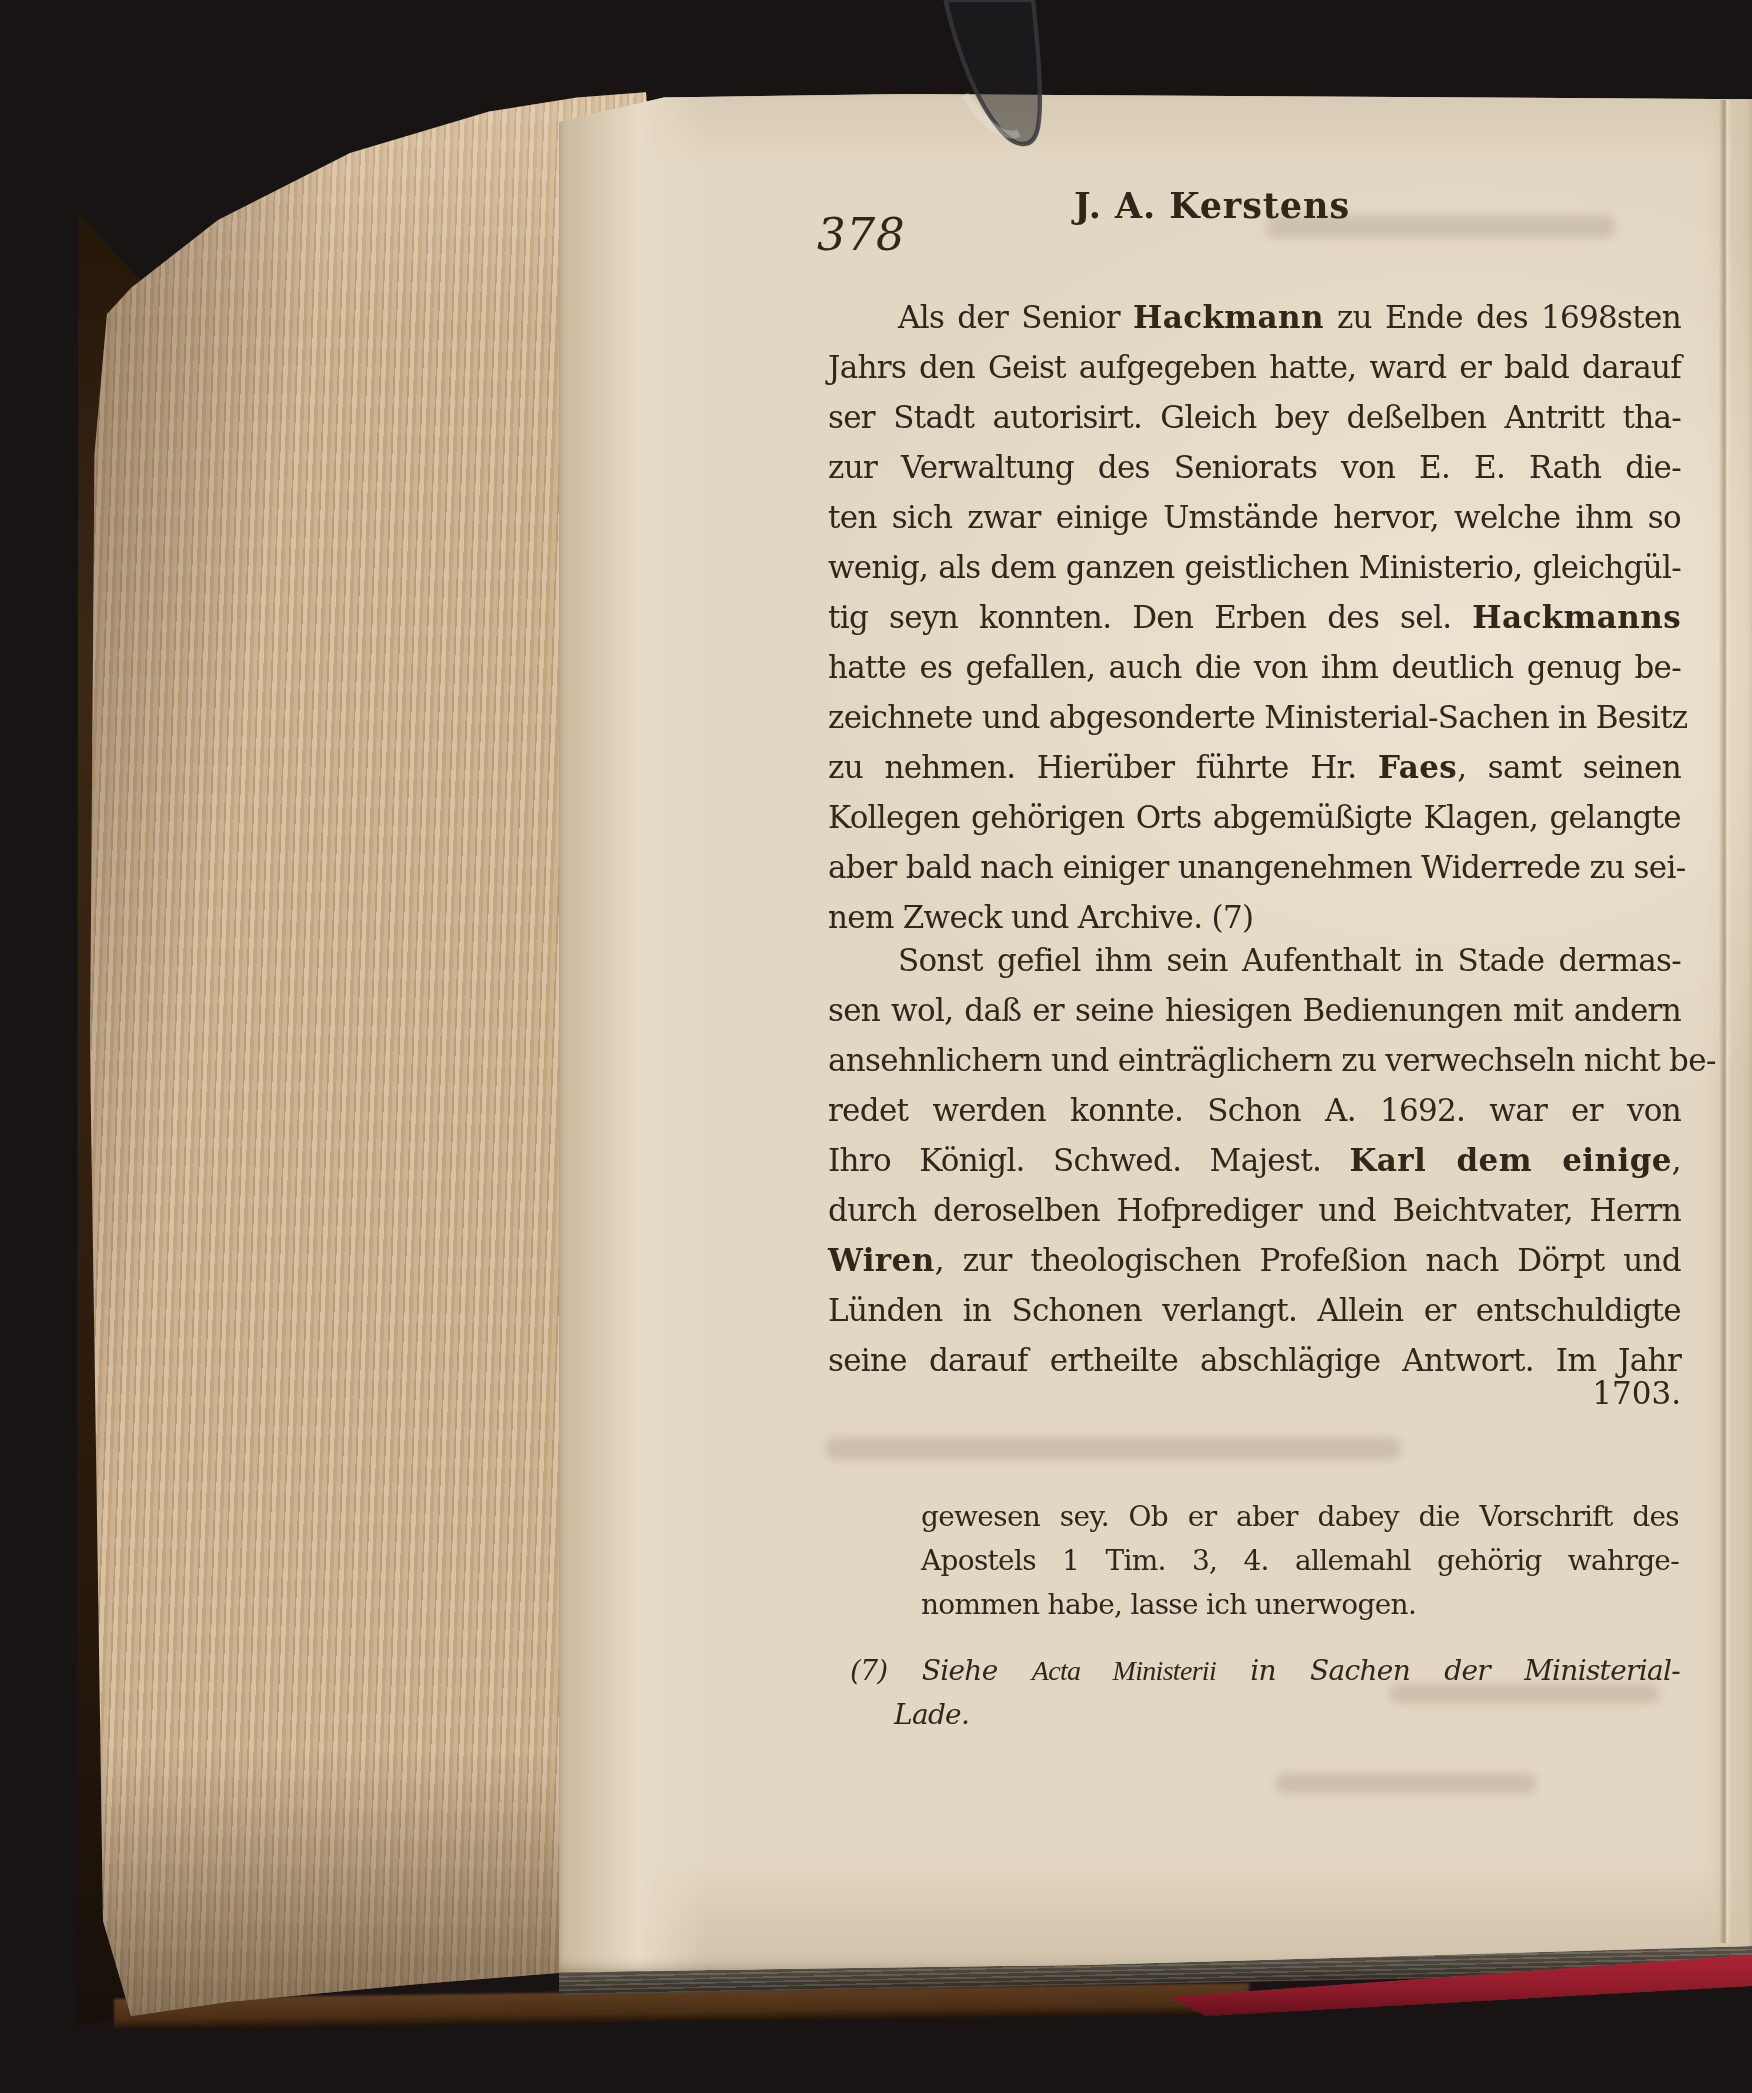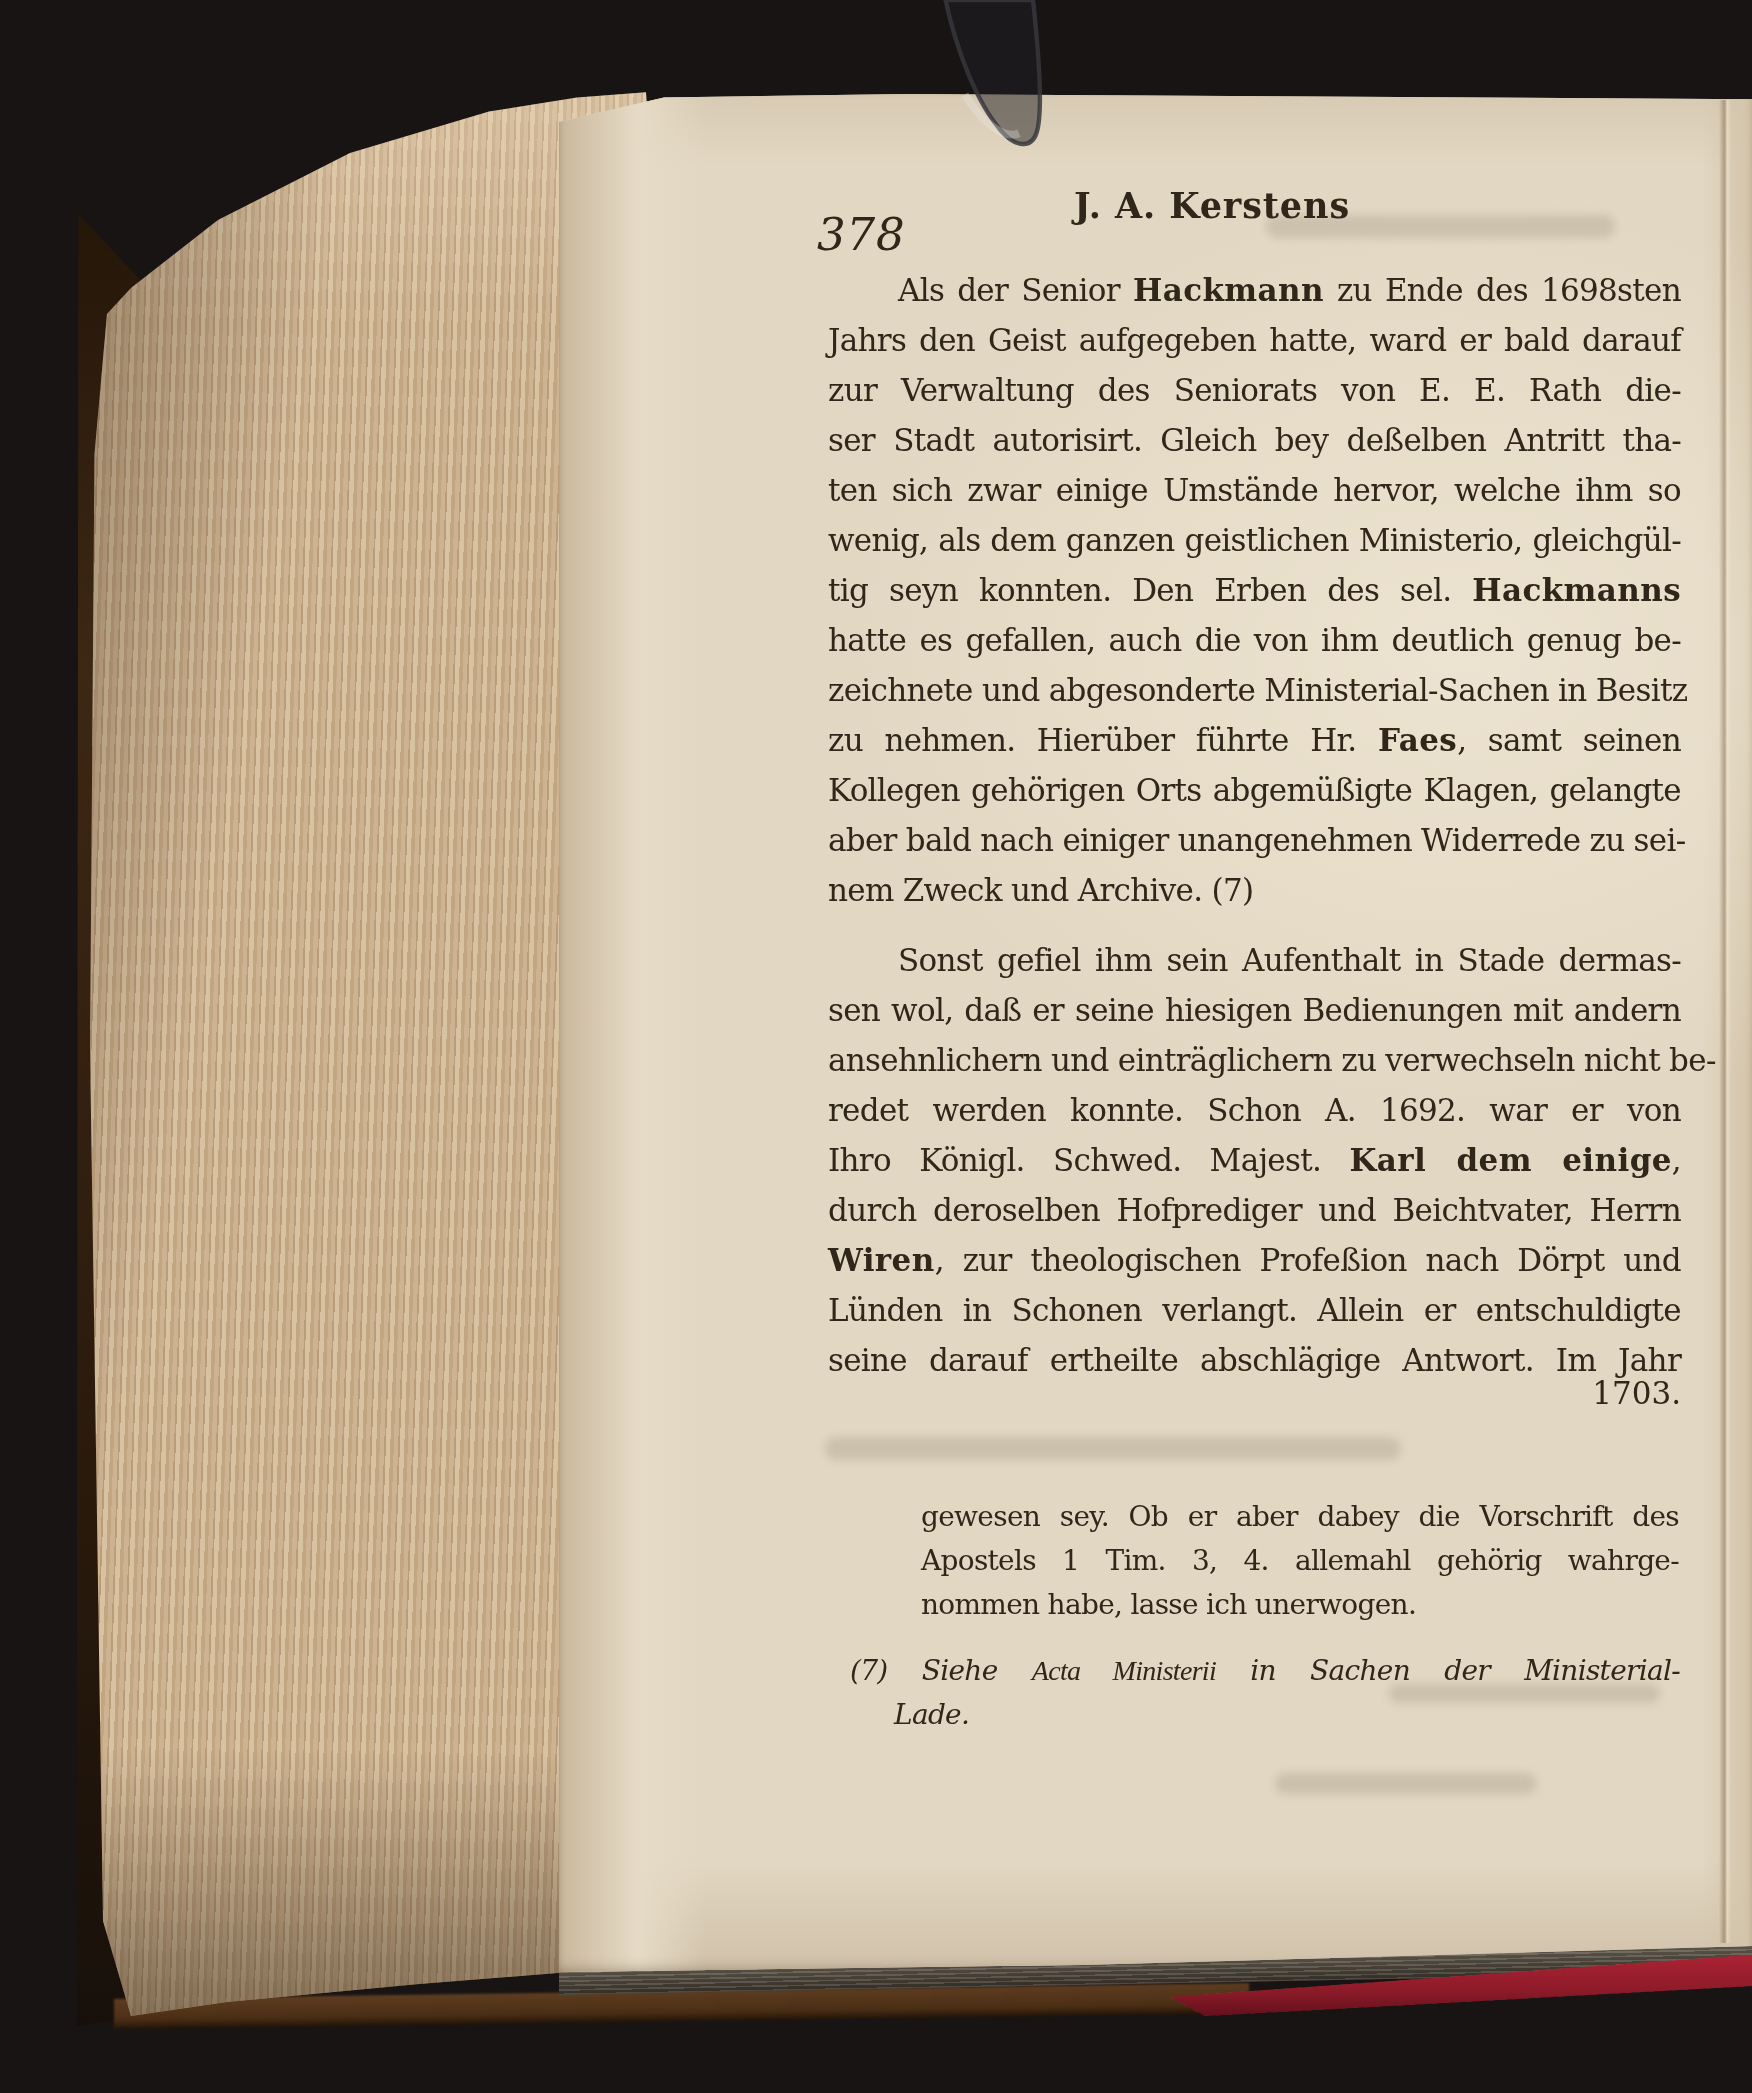--- a/index.html
+++ b/index.html
@@ -49,21 +49,21 @@
 
   
   .print{position:absolute;z-index:7;color:var(--ink,#30261a);}
   .page-number{left:817px;top:208px;font-size:45px;letter-spacing:0.9px;font-style:italic;}
   .running-header{left:1074px;top:185px;font-size:35px;font-weight:bold;letter-spacing:0.9px;}
   .para{left:828px;width:853px;font-size:31px;letter-spacing:-0.7px;}
   .para .line{height:50px;line-height:50px;text-align:justify;text-align-last:justify;white-space:nowrap;}
   .para .line.flush{text-align-last:left;}
   .para .line.indent{text-indent:70px;}
   .para .line.hang{padding-left:44px;}
-  #para1{top:265px;}
+  #para1{top:292px;}
   #para2{top:935px;}
   .catchword-row{left:828px;top:1375px;width:853px;font-size:31px;text-align:right;}
   .footnote{font-size:28px;}
   .footnote .line{height:44px;line-height:44px;}
   #fncont{left:921px;top:1495px;width:758px;}
   #fn7{left:850px;top:1649px;width:830px;font-style:italic;}
   .em{font-weight:bold;letter-spacing:0.4px;}
   .latin{font-family:"Liberation Serif",serif;}
 </style>
 </head>
@@ -83,22 +83,22 @@
   <div class="ghost g2"></div>
   <div class="ghost g3"></div>
   <div class="ghost g4"></div>
 
   <div class="print page-number">378</div>
   <div class="print running-header">J. A. Kerstens</div>
 
   <div class="print para" id="para1">
       <div class="line indent"><span>Als der Senior </span><span class="em">Hackmann</span><span> zu Ende des 1698sten</span></div>
       <div class="line"><span>Jahrs den Geist aufgegeben hatte, ward er bald darauf</span></div>
+      <div class="line"><span>ser Stadt autorisirt. Gleich bey deßelben Antritt tha-</span></div>
       <div class="line"><span>zur Verwaltung des Seniorats von E. E. Rath die-</span></div>
-      <div class="line"><span>ser Stadt autorisirt. Gleich bey deßelben Antritt tha-</span></div>
       <div class="line"><span>ten sich zwar einige Umstände hervor, welche ihm so</span></div>
       <div class="line"><span>wenig, als dem ganzen geistlichen Ministerio, gleichgül-</span></div>
       <div class="line"><span>tig seyn konnten. Den Erben des sel. </span><span class="em">Hackmanns</span></div>
       <div class="line"><span>hatte es gefallen, auch die von ihm deutlich genug be-</span></div>
       <div class="line"><span>zeichnete und abgesonderte Ministerial-Sachen in Besitz</span></div>
       <div class="line"><span>zu nehmen. Hierüber führte Hr. </span><span class="em">Faes</span><span>, samt seinen</span></div>
       <div class="line"><span>Kollegen gehörigen Orts abgemüßigte Klagen, gelangte</span></div>
       <div class="line"><span>aber bald nach einiger unangenehmen Widerrede zu sei-</span></div>
       <div class="line flush"><span>nem Zweck und Archive. (7)</span></div>
     </div>

